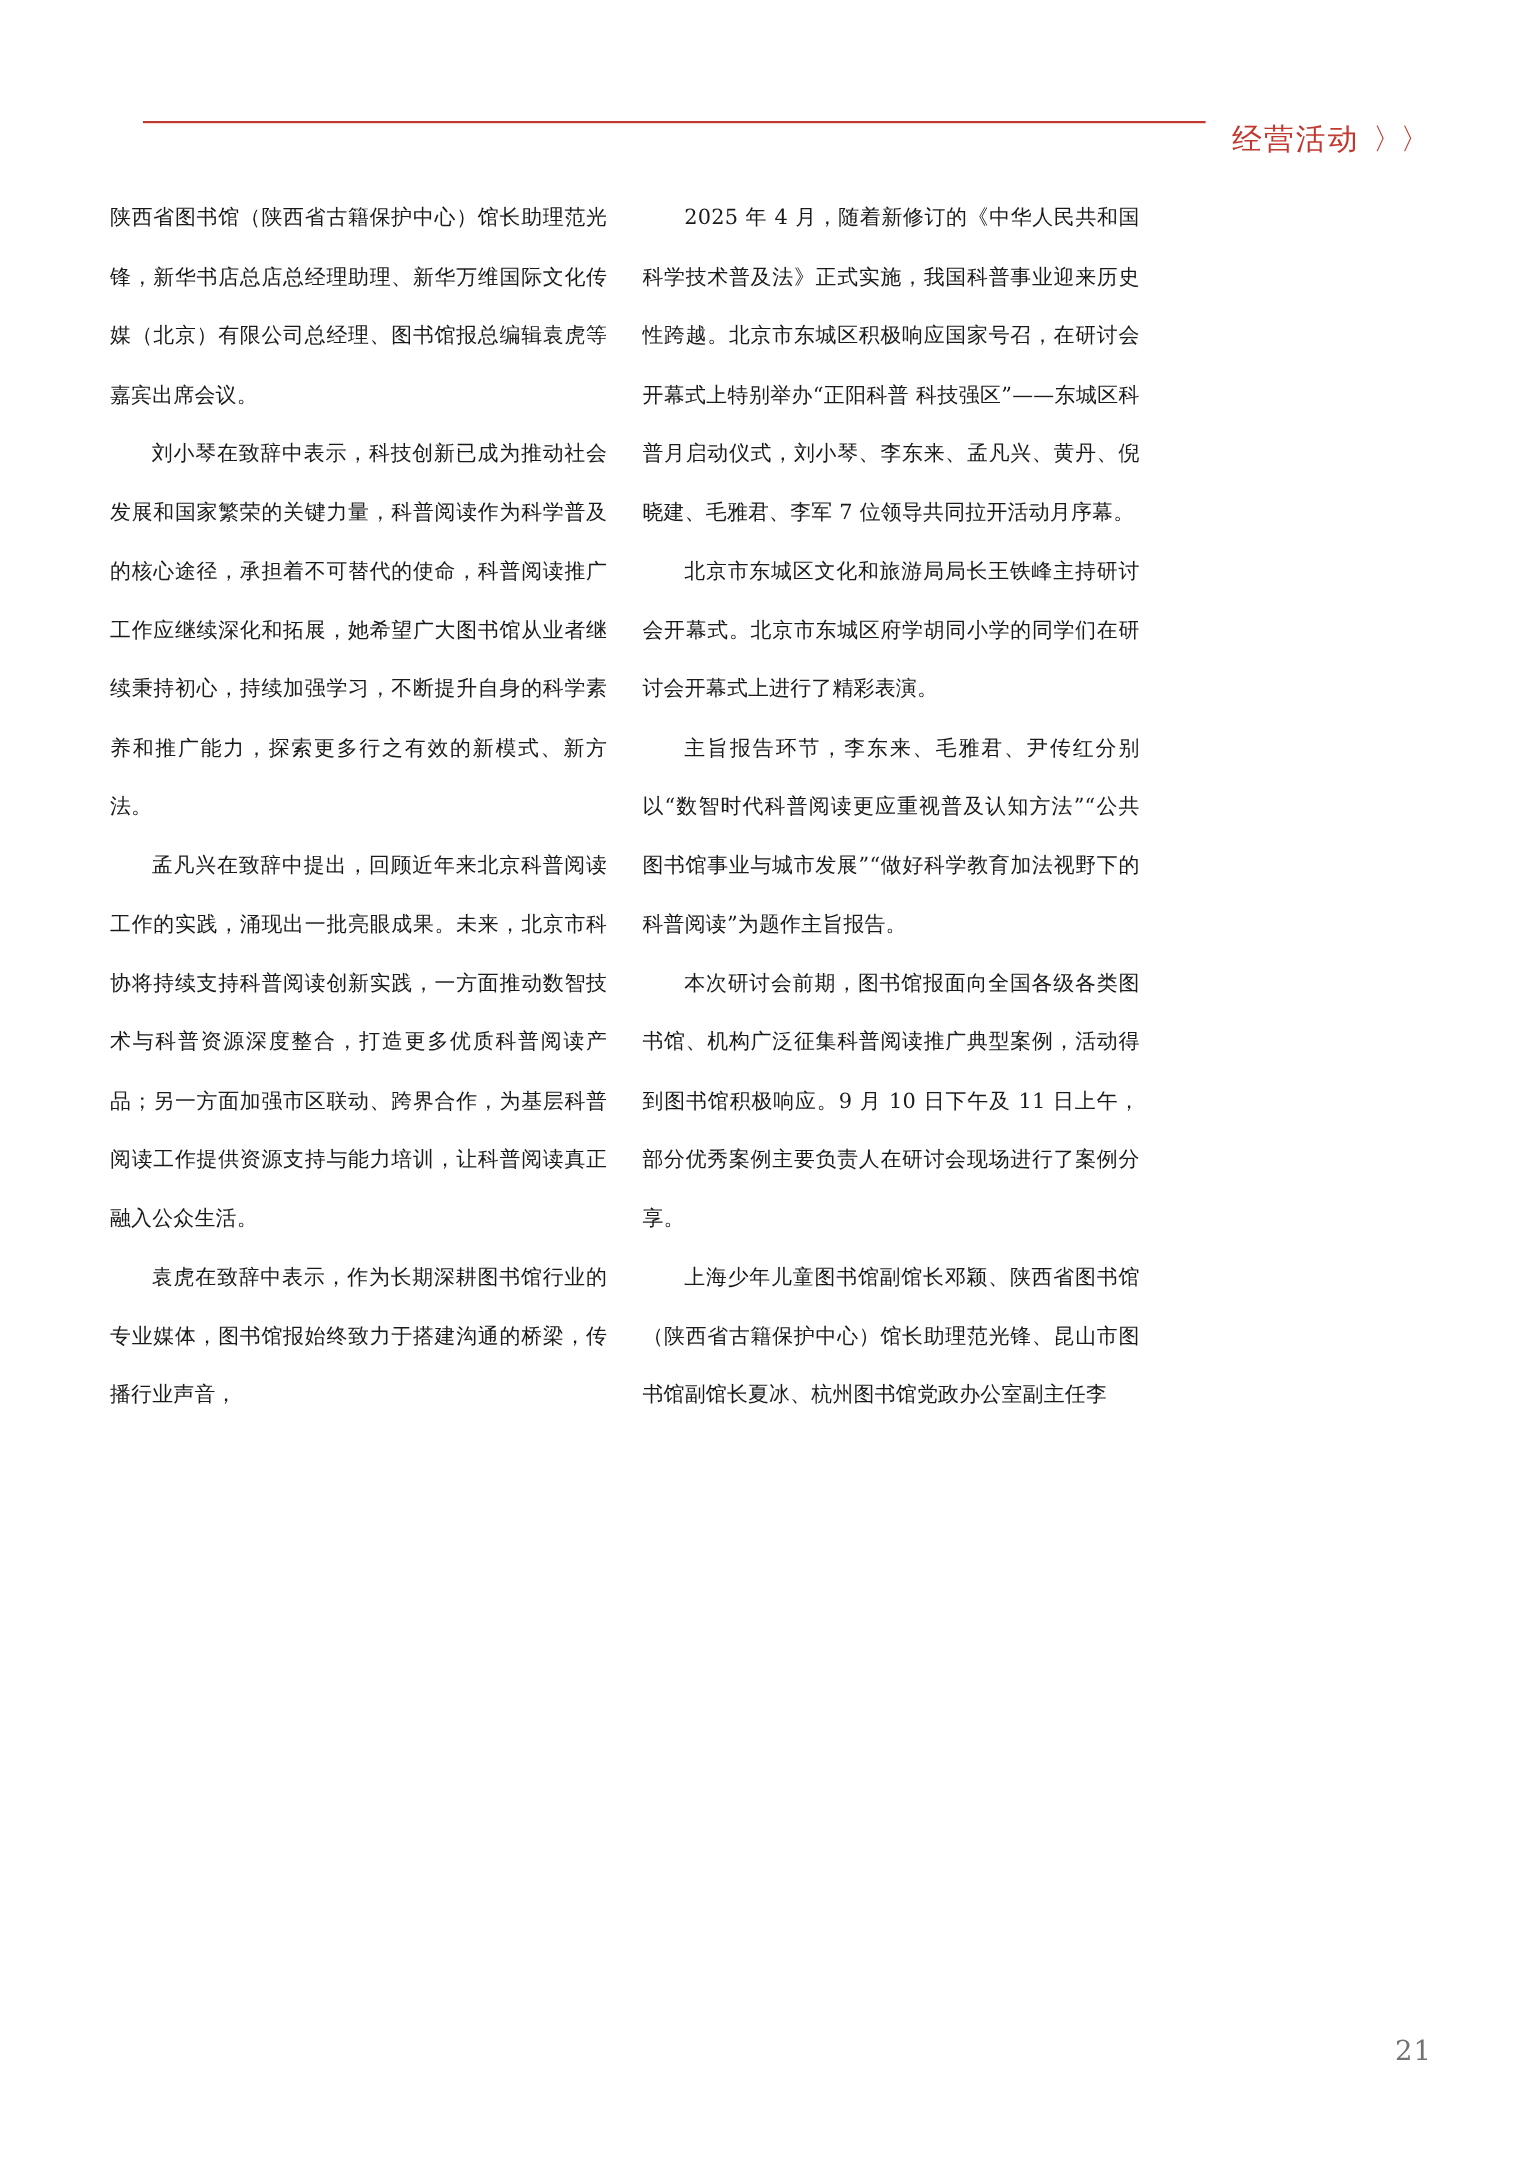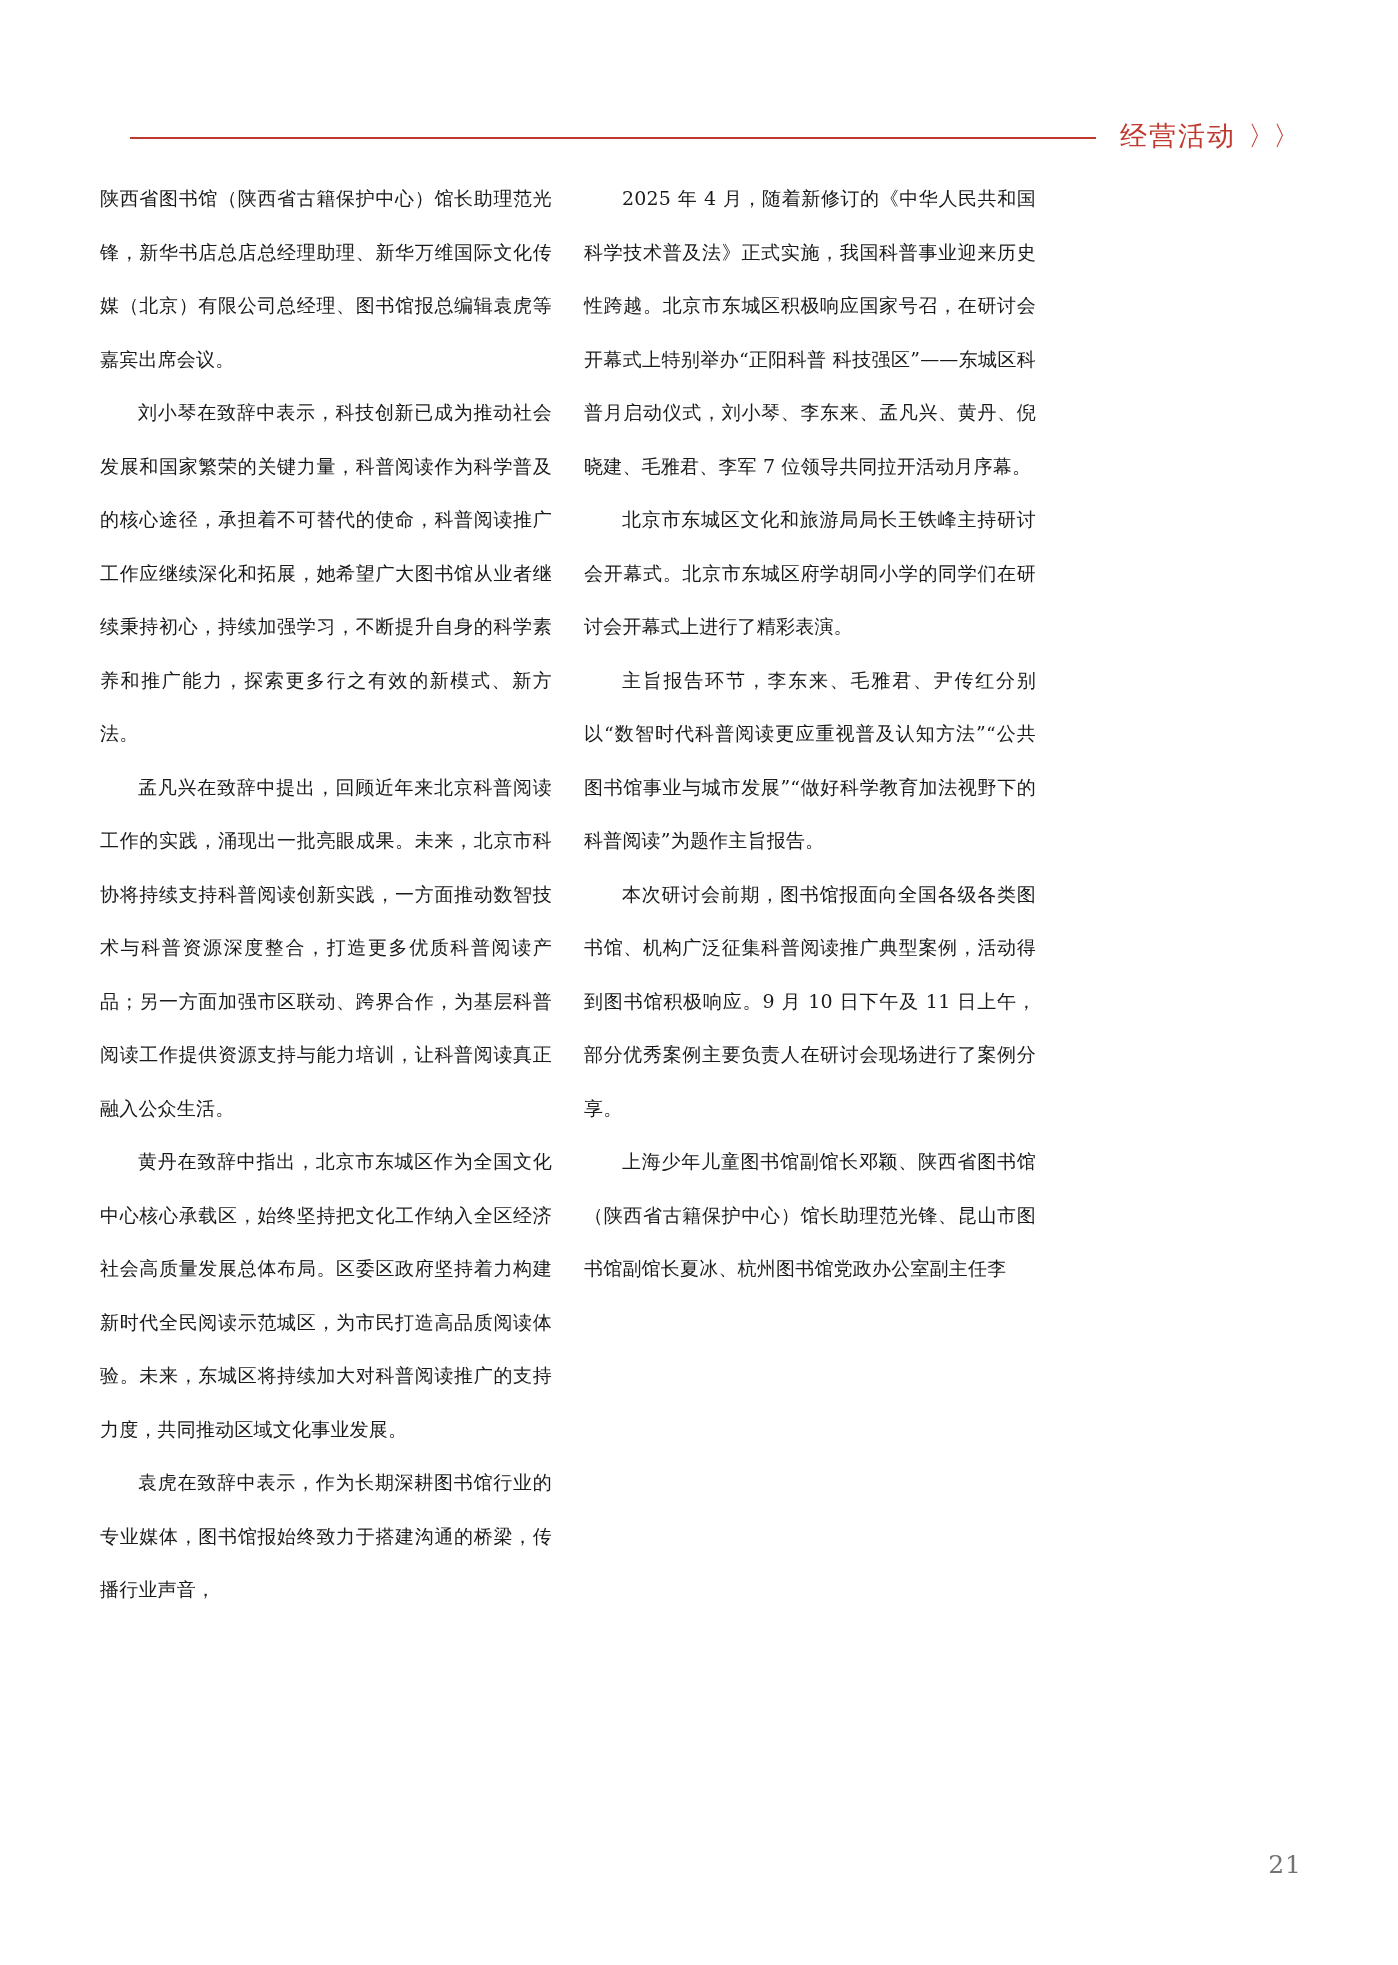--- a/index.html
+++ b/index.html
@@ -17,21 +17,20 @@
   }
 
   
   #page-header {
     position: absolute;
     left: 0;
     top: 108px;
     width: 1398px;
     height: 56px;
     display: flex;
-    align-items: center;
     justify-content: flex-end;
     padding-right: 100px;
     box-sizing: border-box;
   }
   #header-rule {
     flex: 1 1 auto;
     height: 0;
     border-top: 2px solid #c0392f;
     margin-left: 130px;
     margin-right: 24px;
@@ -103,21 +102,20 @@
   <span id="header-title">经营活动</span>
   <span id="header-chevrons">〉〉</span>
 </div>
 
 <div id="article-body">
 
   <div class="column">
     <p class="para">陕西省图书馆（陕西省古籍保护中心）馆长助理范光锋，新华书店总店总经理助理、新华万维国际文化传媒（北京）有限公司总经理、图书馆报总编辑袁虎等嘉宾出席会议。</p>
     <p class="para indent">刘小琴在致辞中表示，科技创新已成为推动社会发展和国家繁荣的关键力量，科普阅读作为科学普及的核心途径，承担着不可替代的使命，科普阅读推广工作应继续深化和拓展，她希望广大图书馆从业者继续秉持初心，持续加强学习，不断提升自身的科学素养和推广能力，探索更多行之有效的新模式、新方法。</p>
     <p class="para indent">孟凡兴在致辞中提出，回顾近年来北京科普阅读工作的实践，涌现出一批亮眼成果。未来，北京市科协将持续支持科普阅读创新实践，一方面推动数智技术与科普资源深度整合，打造更多优质科普阅读产品；另一方面加强市区联动、跨界合作，为基层科普阅读工作提供资源支持与能力培训，让科普阅读真正融入公众生活。</p>
-    <p class="para indent">黄丹在致辞中指出，北京市东城区作为全国文化中心核心承载区，始终坚持把文化工作纳入全区经济社会高质量发展总体布局。区委区政府坚持着力构建新时代全民阅读示范城区，为市民打造高品质阅读体验。未来，东城区将持续加大对科普阅读推广的支持力度，共同推动区域文化事业发展。</p>
     <p class="para indent">袁虎在致辞中表示，作为长期深耕图书馆行业的专业媒体，图书馆报始终致力于搭建沟通的桥梁，传播行业声音，</p>
   </div>
 
   <div class="column">
     <p class="para indent">2025 年 4 月，随着新修订的《中华人民共和国科学技术普及法》正式实施，我国科普事业迎来历史性跨越。北京市东城区积极响应国家号召，在研讨会开幕式上特别举办“正阳科普 科技强区”——东城区科普月启动仪式，刘小琴、李东来、孟凡兴、黄丹、倪晓建、毛雅君、李军 7 位领导共同拉开活动月序幕。</p>
     <p class="para indent">北京市东城区文化和旅游局局长王铁峰主持研讨会开幕式。北京市东城区府学胡同小学的同学们在研讨会开幕式上进行了精彩表演。</p>
     <p class="para indent">主旨报告环节，李东来、毛雅君、尹传红分别以“数智时代科普阅读更应重视普及认知方法”“公共图书馆事业与城市发展”“做好科学教育加法视野下的科普阅读”为题作主旨报告。</p>
     <p class="para indent">本次研讨会前期，图书馆报面向全国各级各类图书馆、机构广泛征集科普阅读推广典型案例，活动得到图书馆积极响应。9 月 10 日下午及 11 日上午，部分优秀案例主要负责人在研讨会现场进行了案例分享。</p>
     <p class="para indent">上海少年儿童图书馆副馆长邓颖、陕西省图书馆（陕西省古籍保护中心）馆长助理范光锋、昆山市图书馆副馆长夏冰、杭州图书馆党政办公室副主任李</p>
   </div>

